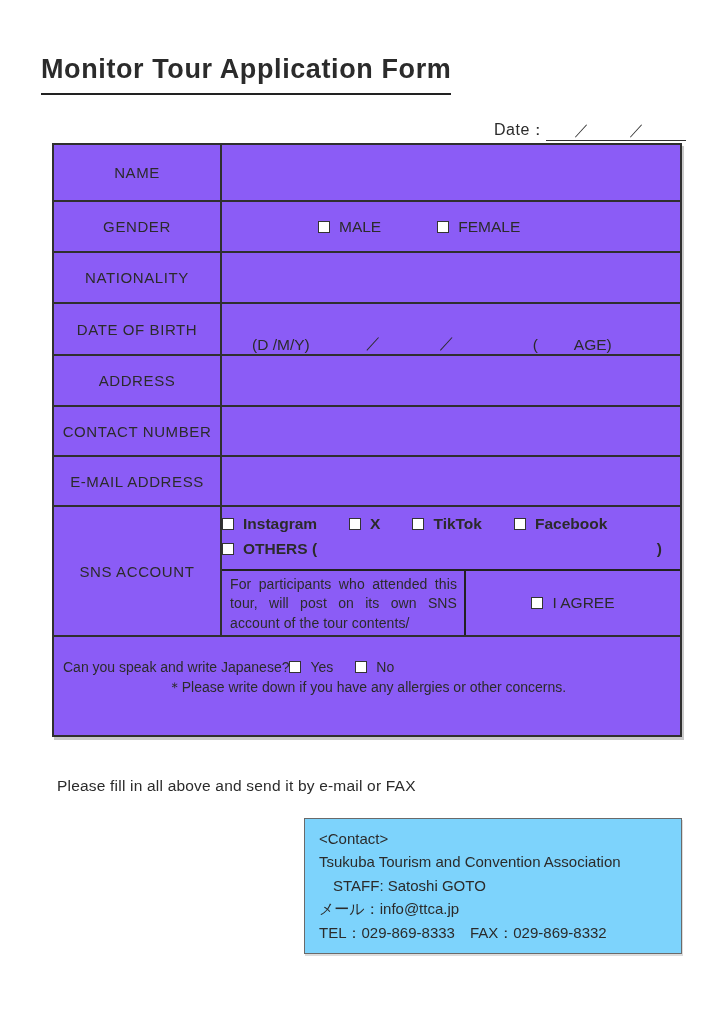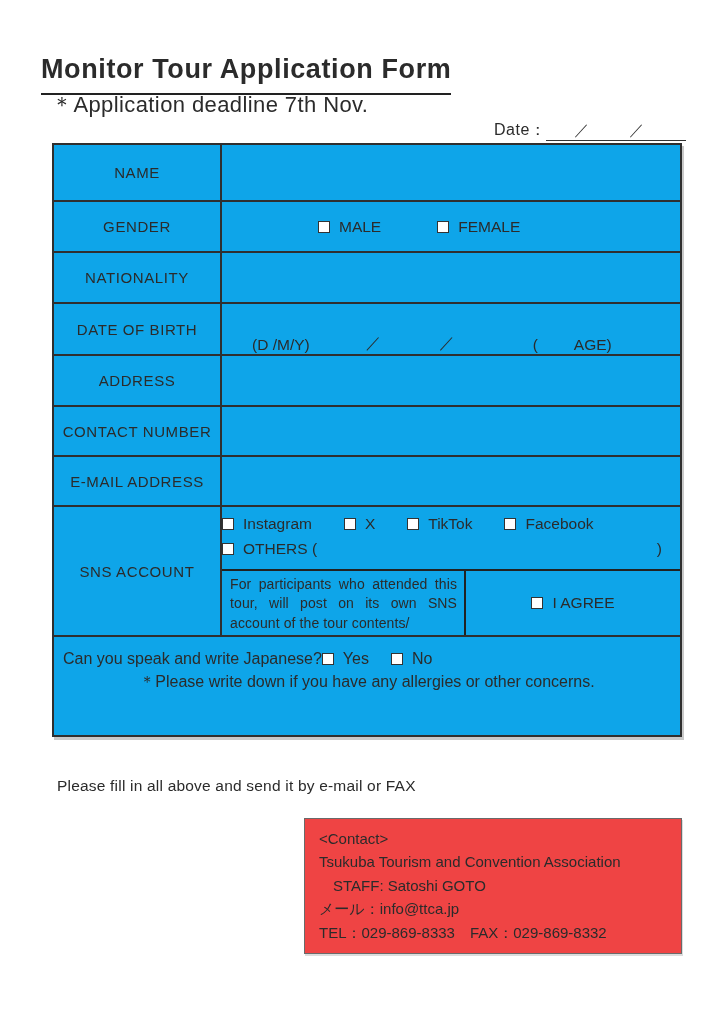--- a/index.html
+++ b/index.html
@@ -28,21 +28,21 @@
   .date-underline {
     display:flex; width:140px; border-bottom:1.6px solid #333;
     height:20px; align-items:flex-end;
   }
   .date-underline .slash { margin-left:28px; font-size:15px; }
   .date-underline .slash + .slash { margin-left:40px; }
 
   
   .tbl {
     position:absolute; left:52px; top:143px; width:630px;
-    border:2px solid #2f2f2f; background:#0ea5e9;
+    border:2px solid #2f2f2f; background:#8b5cf6;
     box-shadow:2px 3px 0 #c9c9c9;
   }
   .trow { display:flex; border-bottom:2px solid #2f2f2f; }
   .trow:last-child { border-bottom:none; }
   .label-cell {
     width:168px; flex:0 0 168px; border-right:2px solid #2f2f2f;
     display:flex; align-items:center; justify-content:center;
     font-size:15px; letter-spacing:0.6px; text-align:center; padding:0 4px;
   }
   .value-cell { flex:1; position:relative; font-size:15.5px; }
@@ -62,56 +62,55 @@
   .gender-value .opt:last-of-type { margin-left:56px; }
 
   .dob-value { display:flex; align-items:flex-end; height:100%; padding-left:30px; }
   .dob-slash1 { margin-left:56px; }
   .dob-slash2 { margin-left:58px; }
   .dob-open  { margin-left:78px; }
   .dob-age   { margin-left:36px; }
 
   
   .sns-value { display:flex; flex-direction:column; height:100%; }
-  .sns-top { height:65px; border-bottom:2.5px solid #222; padding:8px 12px 0 0; }
+  .sns-top { height:65px; border-bottom:2.5px solid #222; padding:8px 12px 0 0;font-weight:bold; }
   .sns-line1 { display:flex; align-items:center; }
   .sns-line1 .opt { margin-right:0; }
   .sns-line1 .opt + .opt { margin-left:32px; }
   .sns-line2 { display:flex; align-items:flex-end; justify-content:space-between; margin-top:7px; padding-right:6px; }
   .sns-bottom { flex:1; display:flex; }
   .sns-note {
     flex:0 0 244px; border-right:2.5px solid #222;
     font-size:14px; line-height:1.38; padding:4px 7px 2px 8px;
     text-align:justify; letter-spacing:0.1px;
   }
   .sns-agree { flex:1; display:flex; align-items:center; justify-content:center; }
 
   
-  .last-cell { flex:1; padding:10px 9px; font-size:16px; line-height:1.45; }
+  .last-cell { flex:1; padding:20px 9px; font-size:14px; line-height:1.45; }
   .jp-line { display:flex; align-items:center; }
   .jp-line .opt:first-of-type { margin-left:16px; }
   .jp-line .opt:last-of-type { margin-left:22px; }
   .allergy-line { margin-top:0;text-align:center; }
 
   
   .send-note { position:absolute; left:57px; top:777px; font-size:15.5px; letter-spacing:0.2px; }
   .contact-box {
     position:absolute; left:304px; top:818px; width:378px; height:136px;
     border:1.5px solid #6a6a6a; padding:8px 14px; font-size:15px; line-height:1.56;
-    background:#ef4444; box-shadow:1px 2px 0 #dcdcdc;
+    background:#7dd3fc; box-shadow:1px 2px 0 #dcdcdc;
   }
   .contact-staff { padding-left:14px; }
 </style>
 </head>
 <body>
 
 <div class="page">
 
   <div class="title">Monitor Tour Application Form</div>
-  <div class="deadline">＊Application deadline 7th Nov.</div>
 
   <div class="date-row">
     <span class="date-label">Date：</span>
     <span class="date-underline">
       <span class="slash">／</span>
       <span class="slash">／</span>
     </span>
   </div>
 
   <div class="tbl">

